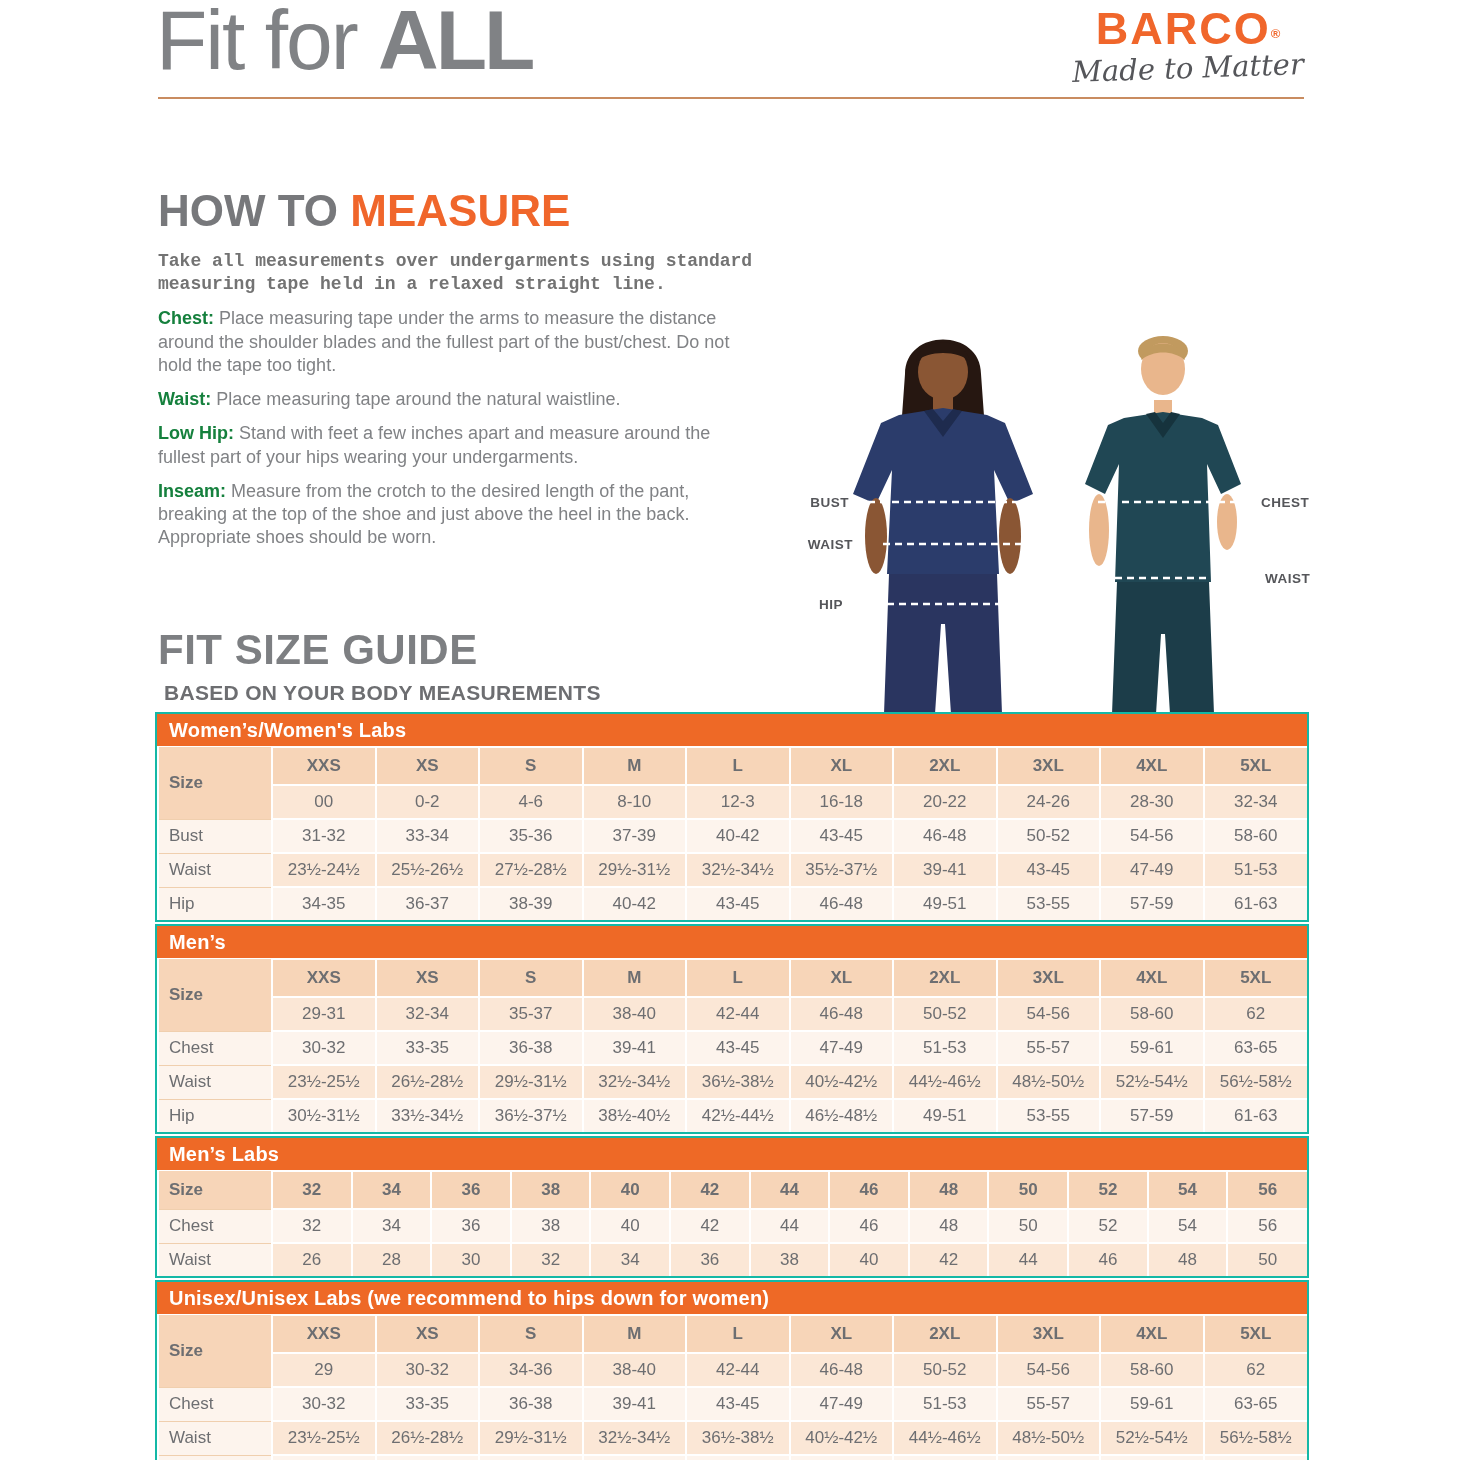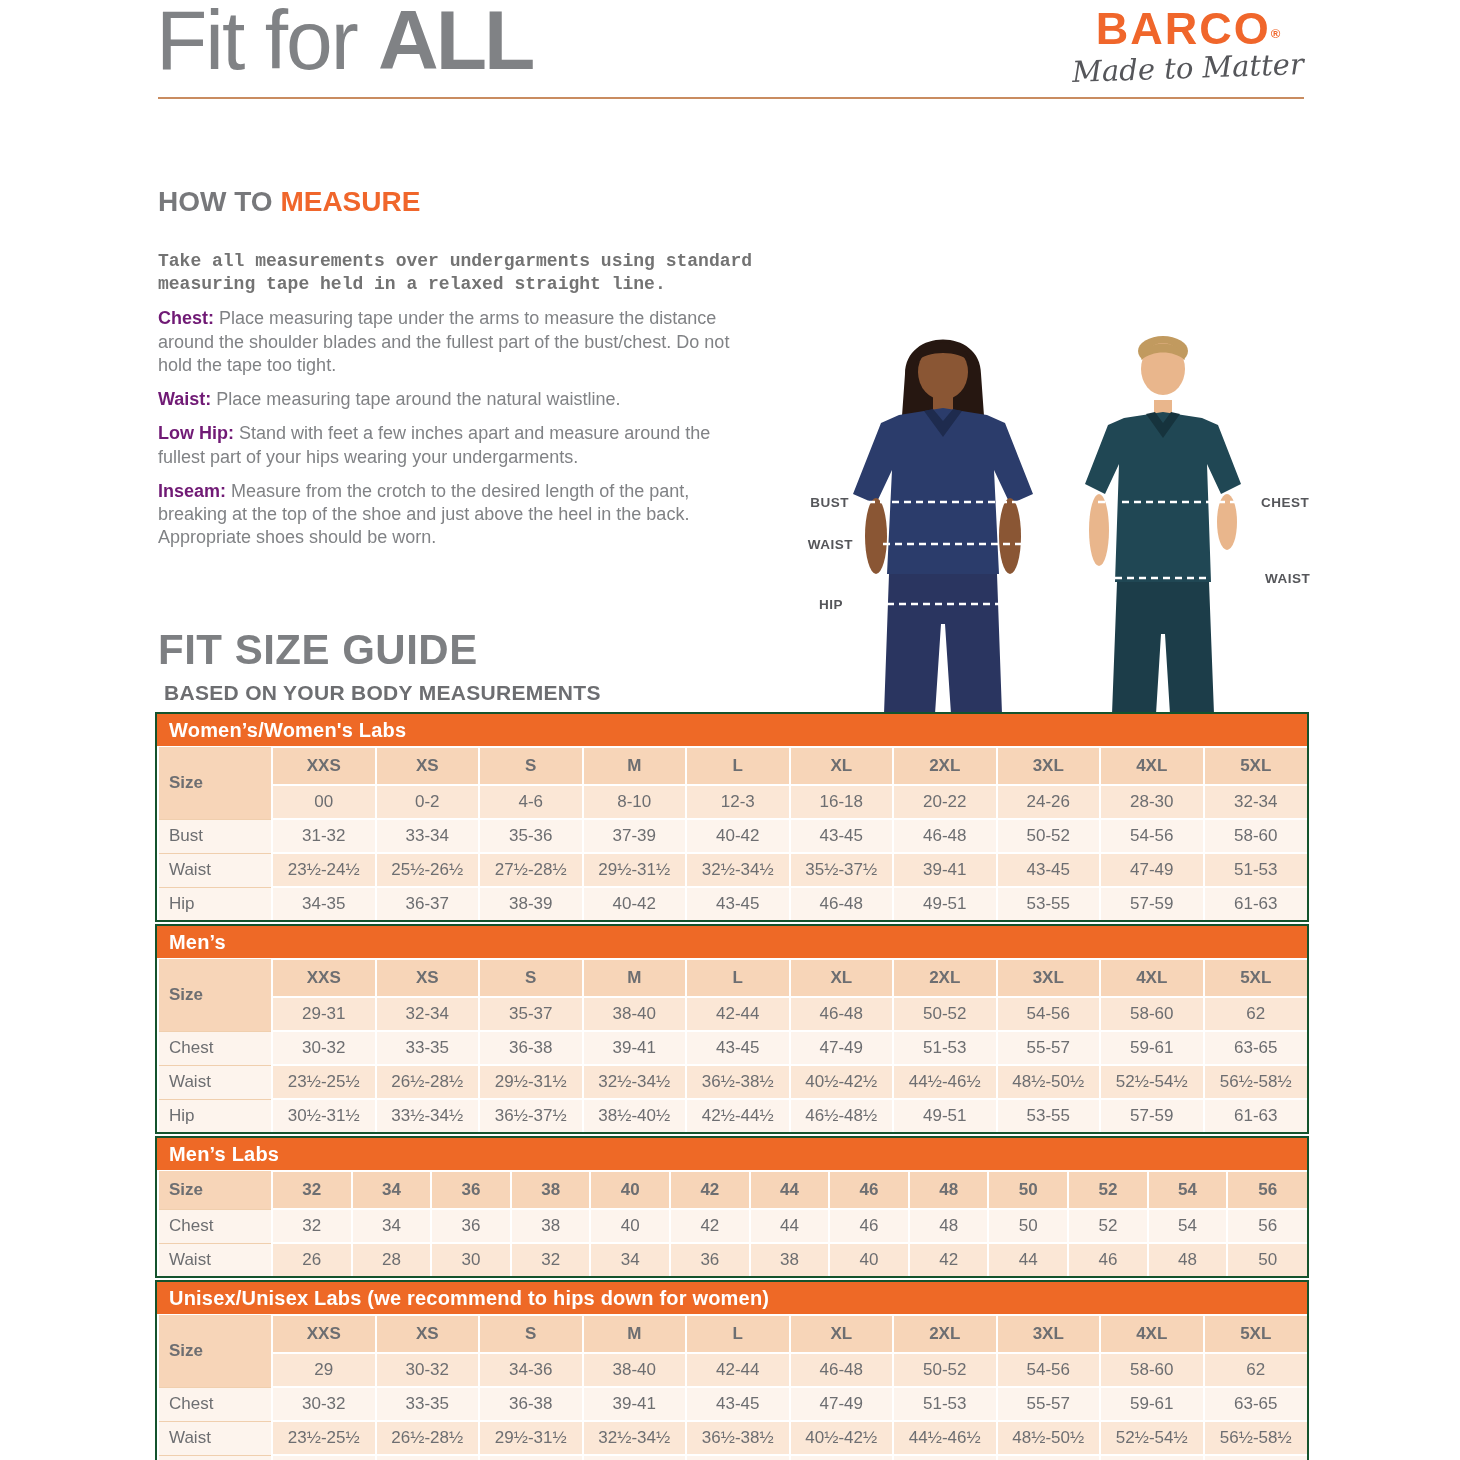--- a/index.html
+++ b/index.html
@@ -19,37 +19,37 @@
   }
   .logo .reg{font-size:13px;vertical-align:6px;letter-spacing:0;}
   .logo .tagline{
     font-family:"DejaVu Serif", serif;font-style:italic;font-size:29px;color:#55565a;
     margin-top:0px;transform:rotate(-2deg);white-space:nowrap;
   }
   .header-rule{position:absolute;left:158px;top:97px;width:1146px;height:2px;background:#c98c60;}
 
   
   .measure-title{
-    position:absolute;left:158px;top:186px;margin:0;font-size:28px;font-weight:700;color:#77787b;
+    position:absolute;left:158px;top:186px;margin:0;font-size:44px;font-weight:700;color:#77787b;
     letter-spacing:0px;white-space:nowrap;
   }
   .measure-title .accent{color:#f0662b;}
   .measure-copy{position:absolute;left:158px;top:250px;width:596px;font-size:18px;line-height:1.29;}
   .measure-copy p{margin:0 0 11px 0;color:#808285;}
   .measure-copy .intro{font-weight:700;color:#737373;font-family:Liberation Mono, monospace;}
-  .mlabel{color:#701a75;font-weight:700;}
+  .mlabel{color:#15803d;font-weight:700;}
 
   
   .models{position:absolute;left:793px;top:322px;width:522px;height:392px;}
 
   
   .guide-title{position:absolute;left:158px;top:626px;margin:0;font-size:42px;font-weight:700;color:#7d7f82;letter-spacing:0.5px;}
   .guide-subtitle{position:absolute;left:164px;top:681px;margin:0;font-size:21px;font-weight:700;color:#6d6e71;letter-spacing:0.3px;}
   .tables{position:absolute;left:155px;top:712px;width:1154px;}
-  .size-table{border:2px solid #14532d;margin-bottom:2px;background:#ffffff;}
+  .size-table{border:2px solid #14b8a6;margin-bottom:2px;background:#ffffff;}
   .size-table .banner{
     background:#ee6926;color:#ffffff;font-size:20px;font-weight:700;
     height:32px;line-height:32px;padding-left:12px;letter-spacing:0.2px;
   }
   .size-table table{width:100%;border-collapse:collapse;table-layout:fixed;font-size:17px;color:#6d6e71;}
   .size-table td{
     text-align:center;height:32px;border-left:2px solid #ffffff;border-top:2px solid #ffffff;
     padding:0 2px;overflow:hidden;white-space:nowrap;
   }
   .size-table tr.size-header td{height:36px;font-weight:700;background:#f7d5b8;}

